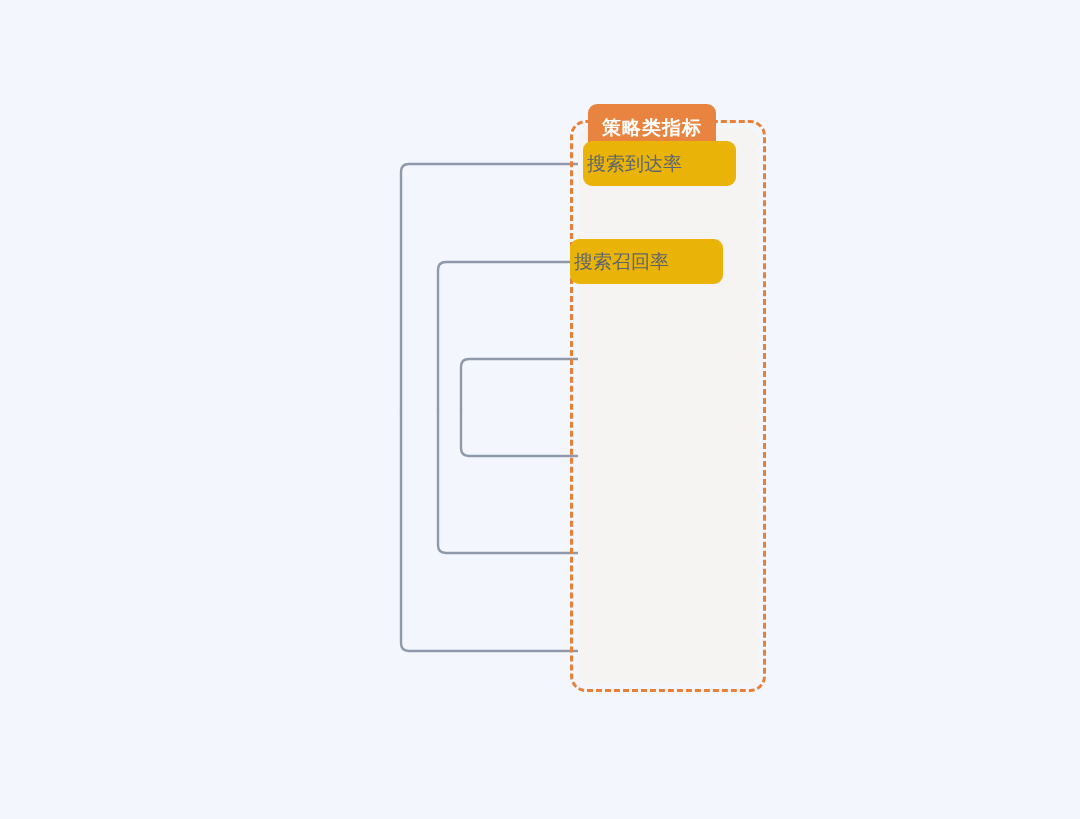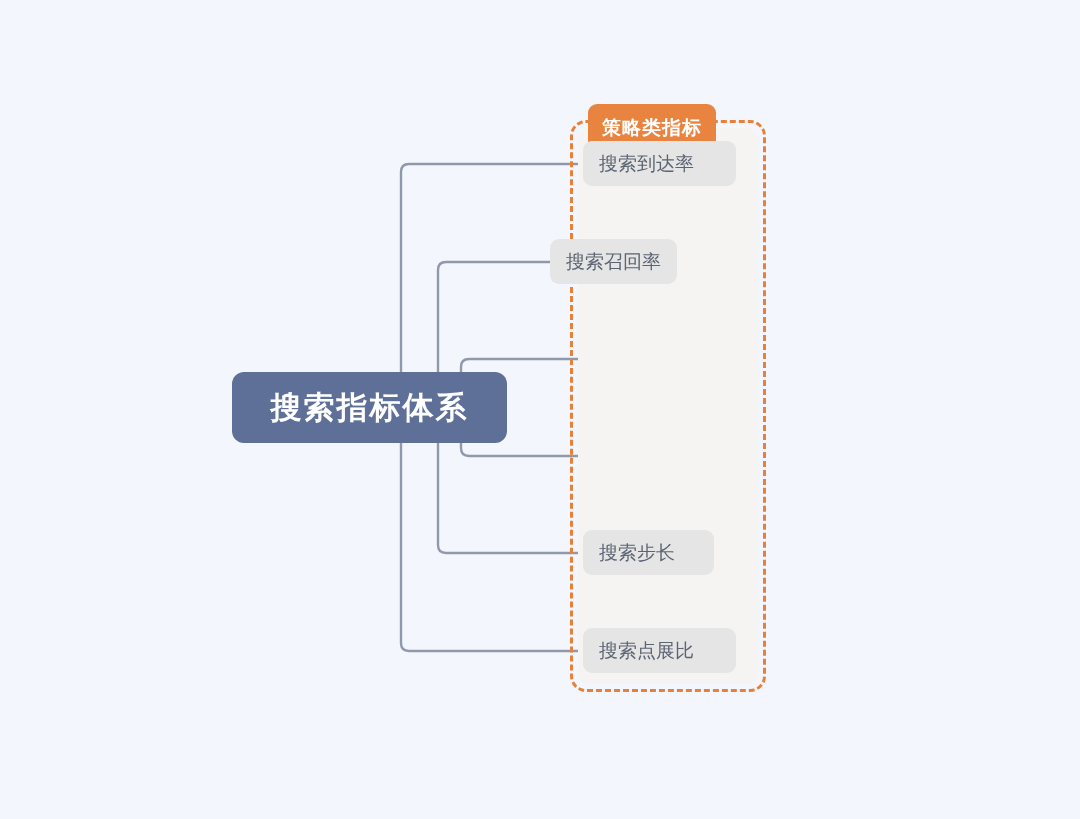--- a/index.html
+++ b/index.html
@@ -93,25 +93,25 @@
     font-weight: bold;
     letter-spacing: 1px;
     white-space: nowrap;
     line-height: 1;
   }
 
   
   .leaf {
     position: absolute;
     height: 45px;
-    background: #e5e5e5;
+    background: #eab308;
     border-radius: 9px;
     display: flex;
     align-items: center;
-    padding: 0 16px;
+    padding: 0 4px;
     box-sizing: border-box;
     z-index: 4;
   }
   .leaf .leaf-label {
     color: #5a6472;
     font-size: 19px;
     white-space: nowrap;
     line-height: 1;
   }
 </style>
@@ -136,35 +136,26 @@
   </svg>
 
   <div class="group">
     <div class="group-inner"></div>
   </div>
 
   <div class="group-title">
     <span class="group-title-label">策略类指标</span>
   </div>
 
-  <div class="root-node">
-    <span class="root-label">搜索指标体系</span>
-  </div>
 
   <div class="leaf" style="left:583px; top:141px; width:153px;">
     <span class="leaf-label">搜索到达率</span>
   </div>
 
-  <div class="leaf" style="left:550px; top:239px; width:127px;">
+  <div class="leaf" style="left:570px; top:239px; width:153px;">
     <span class="leaf-label">搜索召回率</span>
   </div>
 
 
 
-  <div class="leaf" style="left:583px; top:530px; width:131px;">
-    <span class="leaf-label">搜索步长</span>
-  </div>
 
-  <div class="leaf" style="left:583px; top:628px; width:153px;">
-    <span class="leaf-label">搜索点展比</span>
-  </div>
 
 </div>
 
 </body></html>

